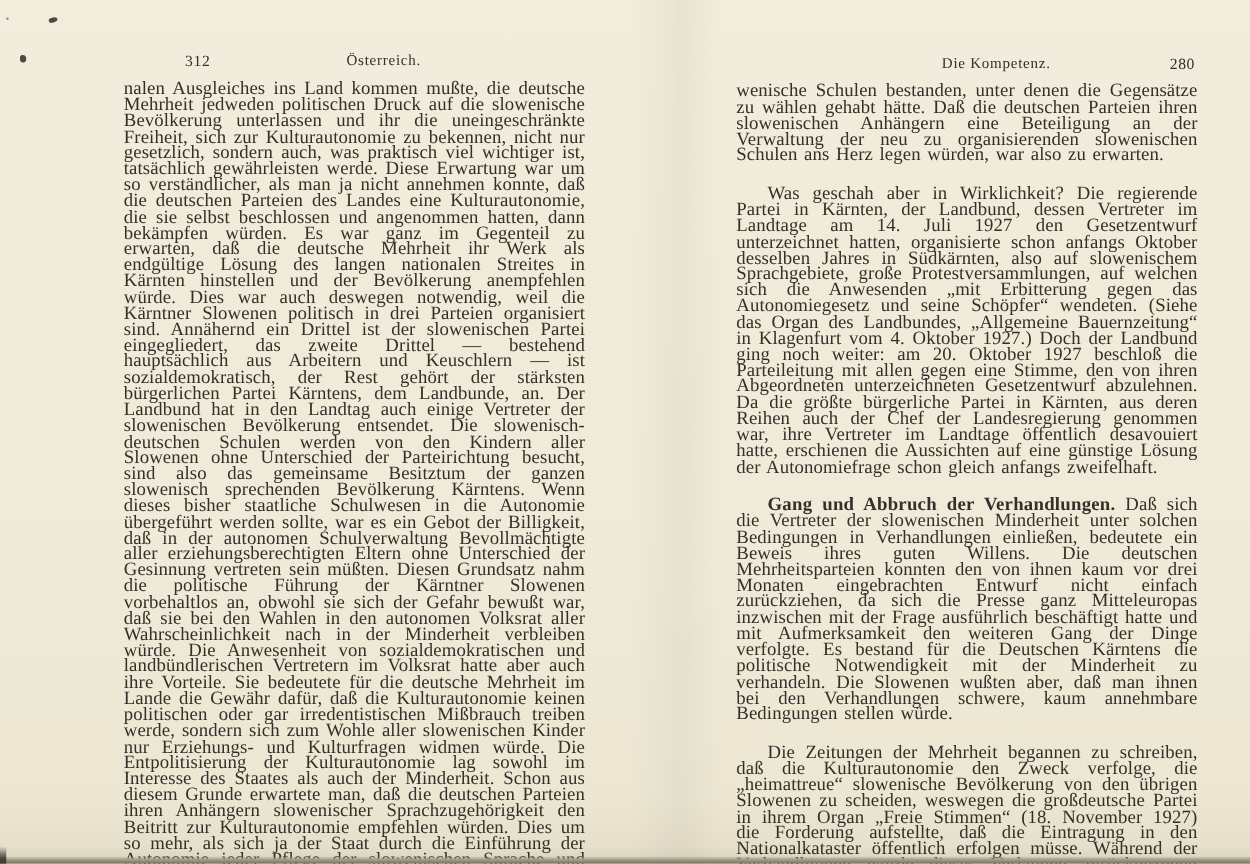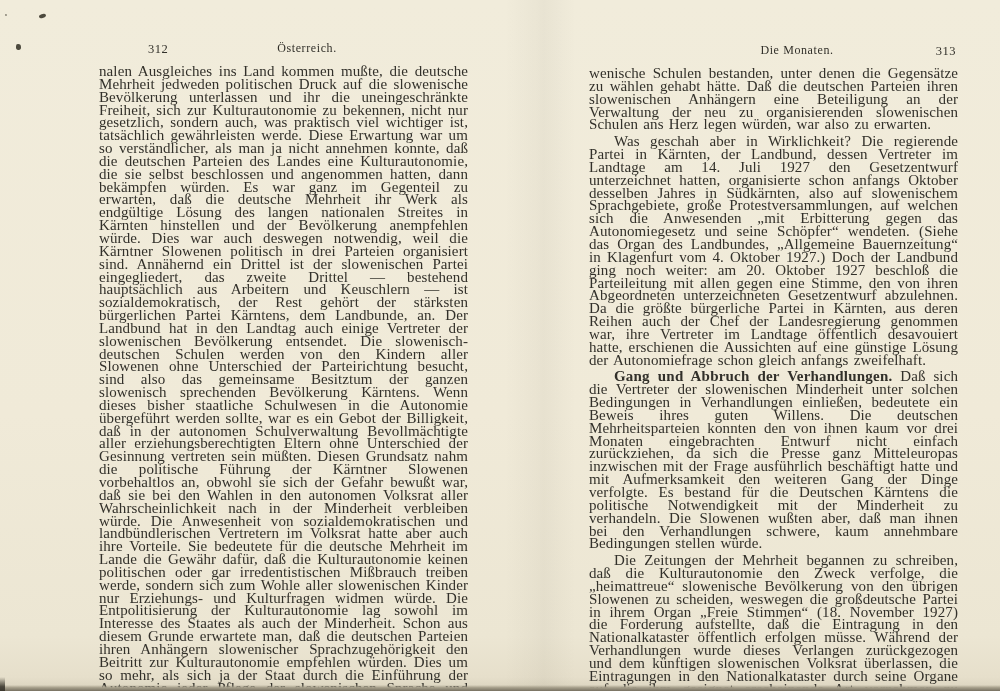--- a/index.html
+++ b/index.html
@@ -87,21 +87,21 @@
   .text-block {
     font-size: 15px;
     line-height: 12.85px;
     text-align: justify;
     word-spacing: 1.4px;
     letter-spacing: 0.1px;
   }
   .text-block p.para {
     margin: 0;
   }
-  .text-block p.para + p.para { margin-top: 4px; }
+  .text-block p.para + p.para { margin-top: 18px; }
   .text-block p.para.indent { text-indent: 25px; }
   .text-block p.para.gap { margin-top: 23px; }
   .text-block b { letter-spacing: 0.2px; }
 </style>
 </head>
 <body>
 
 <div class="scan">
 
   <span class="ink-speck speck-a"></span>
@@ -113,22 +113,22 @@
       <span class="pagenum">312</span>
       <span class="head-title">Österreich.</span>
     </div>
     <div class="text-block">
         <p class="para">nalen Ausgleiches ins Land kommen mußte, die deutsche Mehrheit jedweden politischen Druck auf die slowenische Bevölkerung unterlassen und ihr die uneingeschränkte Freiheit, sich zur Kulturautonomie zu bekennen, nicht nur gesetzlich, sondern auch, was praktisch viel wichtiger ist, tatsächlich gewährleisten werde. Diese Erwartung war um so verständlicher, als man ja nicht annehmen konnte, daß die deutschen Parteien des Landes eine Kulturautonomie, die sie selbst beschlossen und angenommen hatten, dann bekämpfen würden. Es war ganz im Gegenteil zu erwarten, daß die deutsche Mehrheit ihr Werk als endgültige Lösung des langen nationalen Streites in Kärnten hinstellen und der Bevölkerung anempfehlen würde. Dies war auch deswegen notwendig, weil die Kärntner Slowenen politisch in drei Parteien organisiert sind. Annähernd ein Drittel ist der slowenischen Partei eingegliedert, das zweite Drittel — bestehend hauptsächlich aus Arbeitern und Keuschlern — ist sozialdemokratisch, der Rest gehört der stärksten bürgerlichen Partei Kärntens, dem Landbunde, an. Der Landbund hat in den Landtag auch einige Vertreter der slowenischen Bevölkerung entsendet. Die slowenisch-deutschen Schulen werden von den Kindern aller Slowenen ohne Unterschied der Parteirichtung besucht, sind also das gemeinsame Besitztum der ganzen slowenisch sprechenden Bevölkerung Kärntens. Wenn dieses bisher staatliche Schulwesen in die Autonomie übergeführt werden sollte, war es ein Gebot der Billigkeit, daß in der autonomen Schulverwaltung Bevollmächtigte aller erziehungsberechtigten Eltern ohne Unterschied der Gesinnung vertreten sein müßten. Diesen Grundsatz nahm die politische Führung der Kärntner Slowenen vorbehaltlos an, obwohl sie sich der Gefahr bewußt war, daß sie bei den Wahlen in den autonomen Volksrat aller Wahrscheinlichkeit nach in der Minderheit verbleiben würde. Die Anwesenheit von sozialdemokratischen und landbündlerischen Vertretern im Volksrat hatte aber auch ihre Vorteile. Sie bedeutete für die deutsche Mehrheit im Lande die Gewähr dafür, daß die Kulturautonomie keinen politischen oder gar irredentistischen Mißbrauch treiben werde, sondern sich zum Wohle aller slowenischen Kinder nur Erziehungs- und Kulturfragen widmen würde. Die Entpolitisierung der Kulturautonomie lag sowohl im Interesse des Staates als auch der Minderheit. Schon aus diesem Grunde erwartete man, daß die deutschen Parteien ihren Anhängern slowenischer Sprachzugehörigkeit den Beitritt zur Kulturautonomie empfehlen würden. Dies um so mehr, als sich ja der Staat durch die Einführung der Autonomie jeder Pflege der slowenischen Sprache und Kultur begeben würde. Das Wesen der Kulturautonomie besteht nämlich darin, daß der Staat die Pflege einer ihm fremden Sprache und Kultur aus seiner Kompetenz ausscheidet, um sie der autonomen Verwaltung des interessierten Volkes zu überlassen. So war es in Estland. Nach der Errichtung der Schulautonomie hätten in Kärnten nur deutsche Staatsschulen und autonome slo-</p>
       </div>
   </div>
 
   <div class="page page-right">
     <div class="running-head">
-      <span class="head-title">Die Monaten.</span>
-      <span class="pagenum">313</span>
+      <span class="head-title">Die Kompetenz.</span>
+      <span class="pagenum">280</span>
     </div>
     <div class="text-block">
         <p class="para">wenische Schulen bestanden, unter denen die Gegensätze zu wählen gehabt hätte. Daß die deutschen Parteien ihren slowenischen Anhängern eine Beteiligung an der Verwaltung der neu zu organisierenden slowenischen Schulen ans Herz legen würden, war also zu erwarten.</p>
         <p class="para indent">Was geschah aber in Wirklichkeit?  Die regierende Partei in Kärnten, der Landbund, dessen Vertreter im Landtage am 14. Juli 1927 den Gesetzentwurf unterzeichnet hatten, organisierte schon anfangs Oktober desselben Jahres in Südkärnten, also auf slowenischem Sprachgebiete, große Protestversammlungen, auf welchen sich die Anwesenden „mit Erbitterung gegen das Autonomiegesetz und seine Schöpfer“ wendeten. (Siehe das Organ des Landbundes, „Allgemeine Bauernzeitung“ in Klagenfurt vom 4. Oktober 1927.) Doch der Landbund ging noch weiter: am 20. Oktober 1927 beschloß die Parteileitung mit allen gegen eine Stimme, den von ihren Abgeordneten unterzeichneten Gesetzentwurf abzulehnen. Da die größte bürgerliche Partei in Kärnten, aus deren Reihen auch der Chef der Landesregierung genommen war, ihre Vertreter im Landtage öffentlich desavouiert hatte, erschienen die Aussichten auf eine günstige Lösung der Autonomiefrage schon gleich anfangs zweifelhaft.</p>
         <p class="para indent gap"><b>Gang und Abbruch der Verhandlungen.</b> Daß sich die Vertreter der slowenischen Minderheit unter solchen Bedingungen in Verhandlungen einließen, bedeutete ein Beweis ihres guten Willens. Die deutschen Mehrheitsparteien konnten den von ihnen kaum vor drei Monaten eingebrachten Entwurf nicht einfach zurückziehen, da sich die Presse ganz Mitteleuropas inzwischen mit der Frage ausführlich beschäftigt hatte und mit Aufmerksamkeit den weiteren Gang der Dinge verfolgte. Es bestand für die Deutschen Kärntens die politische Notwendigkeit mit der Minderheit zu verhandeln. Die Slowenen wußten aber, daß man ihnen bei den Verhandlungen schwere, kaum annehmbare Bedingungen stellen würde.</p>
         <p class="para indent">Die Zeitungen der Mehrheit begannen zu schreiben, daß die Kulturautonomie den Zweck verfolge, die „heimattreue“ slowenische Bevölkerung von den übrigen Slowenen zu scheiden, weswegen die großdeutsche Partei in ihrem Organ „Freie Stimmen“ (18. November 1927) die Forderung aufstellte, daß die Eintragung in den Nationalkataster öffentlich erfolgen müsse. Während der Verhandlungen wurde dieses Verlangen zurückgezogen und dem künftigen slowenischen Volksrat überlassen, die Eintragungen in den Nationalkataster durch seine Organe auf die ihm geeignet erscheinende Art vornehmen zu lassen. Die Gegensätze zwischen den Auffassungen der Mehrheit und Minderheit zeigten sich aber in ihrer ganzen grundsätzlichen Schärfe bei der Behandlung der Frage, welche im Lande bestehenden Schulen in die autonome Schulverwaltung übergeführt</p>
       </div>
   </div>
 
   <div class="gutter-shadow"></div>

